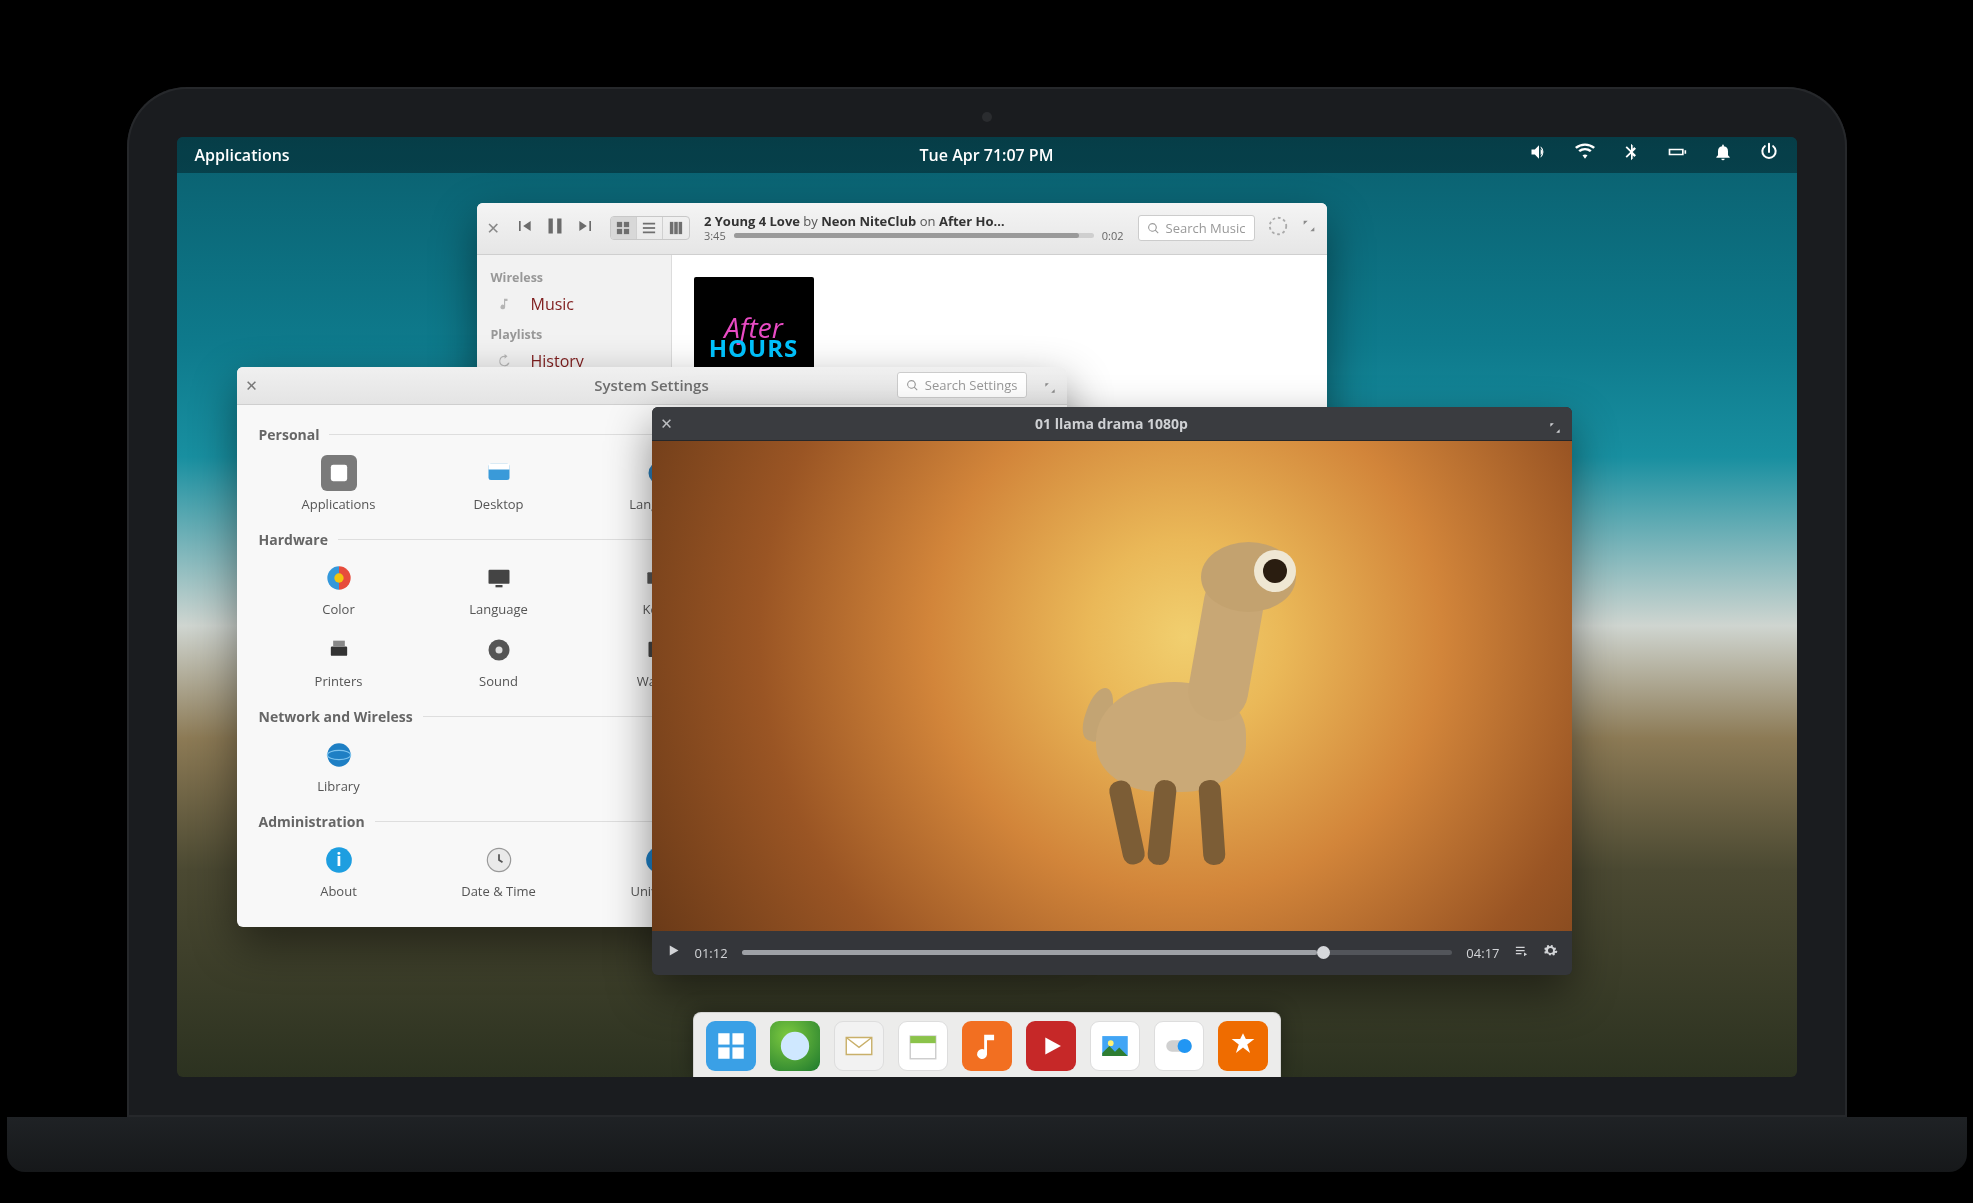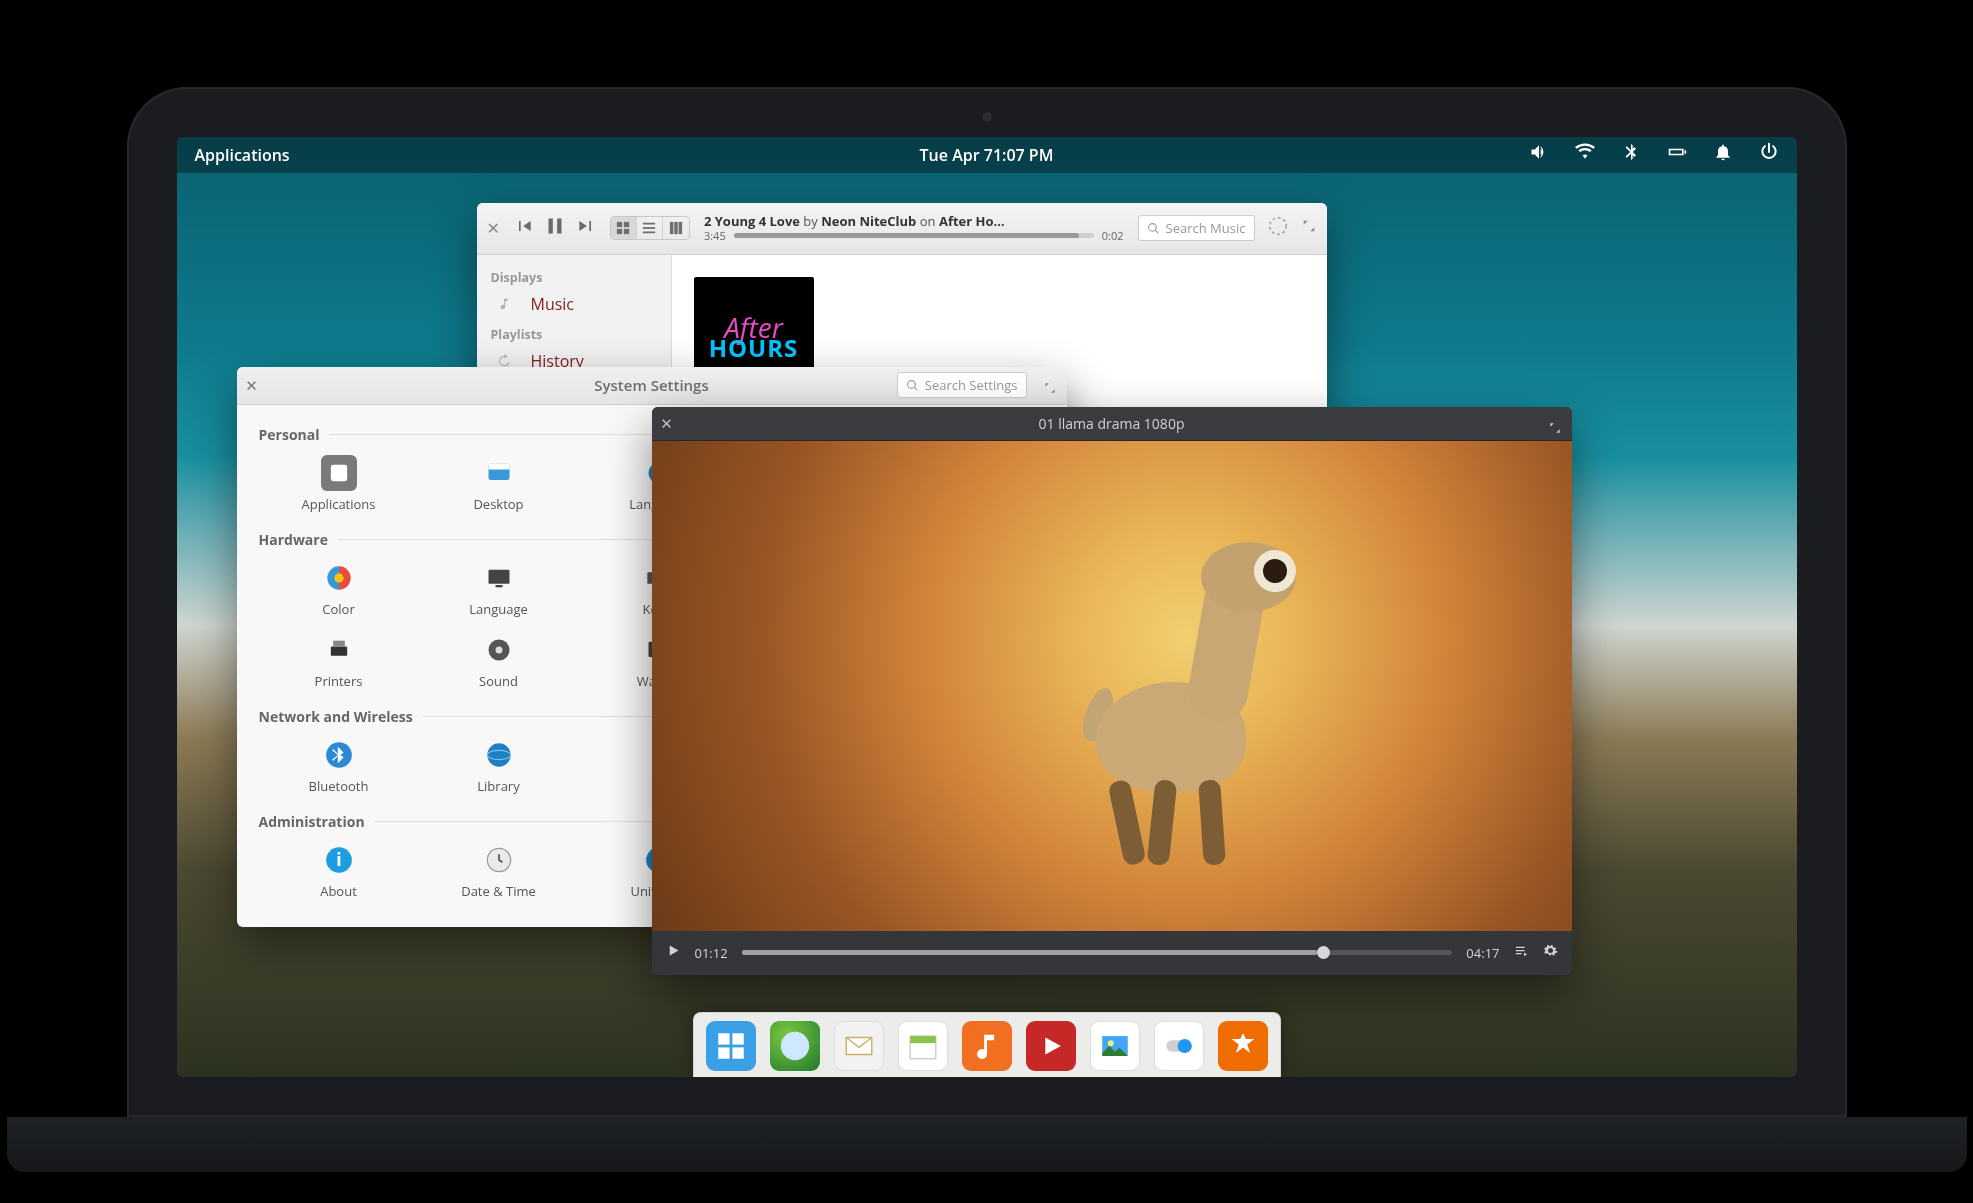--- a/index.html
+++ b/index.html
@@ -118,21 +118,21 @@
   width: 160px; height: 72px; display: flex; flex-direction: column; align-items: center; justify-content: center;
   font-size: 13px; color: #555; gap: 4px; cursor: pointer;
 }
 .icon-cell .ico { width: 36px; height: 36px; display: flex; align-items: center; justify-content: center; border-radius: 6px; }
 .icon-cell svg { width: 28px; height: 28px; }
 
 
 .video-win { top: 270px; left: 475px; width: 920px; height: 568px; background: #2b2d30; border-radius: 6px; }
 .video-win .titlebar { background: #3a3c40; border-bottom: 1px solid #25272a; color: #d6d8da; height: 34px; }
 .video-win .titlebar .close { color: #bdbfc2; }
-.video-win .tb-title { color: #cfd1d4; font-weight: 400; font-size: 14px; }
+.video-win .tb-title { color: #cfd1d4; font-weight: 700; font-size: 14px; }
 .video-win .max svg { fill: #cfd1d4; }
 .video-canvas {
   height: 490px;
   background:
     radial-gradient(circle at 58% 40%, #f1cf6f 0%, #eab858 16%, #d2853a 42%, #9a5524 70%, #6a3a18 100%);
   position: relative; overflow: hidden;
 }
 
 .llama {
   position: absolute; left: 44%; bottom: 12%; width: 250px; height: 340px;
@@ -266,21 +266,21 @@
           <span class="ring-icon"><svg viewBox="0 0 24 24">
                 <circle cx="12" cy="12" r="9" stroke-dasharray="3 3"></circle>
               </svg></span>
           <span><svg viewBox="0 0 24 24" width="16" height="16" fill="#8a8a8a">
                 <path d="M4 4h6L4 10V4zm16 16h-6l6-6v6z"></path>
               </svg></span>
         </div>
       </div>
       <div class="music-body">
         <div class="music-side">
-          <div class="hdr">Displays</div>
+          <div class="hdr">Wireless</div>
           <div class="item">
             <svg viewBox="0 0 24 24">
                 <path d="M12 3v10.6A4 4 0 1 0 14 17V7h4V3h-6z"></path>
               </svg>
             <span>Music</span>
           </div>
           <div class="hdr">Playlists</div>
           <div class="item">
             <svg viewBox="0 0 24 24">
                 <path d="M13 3a9 9 0 1 0 8.5 12H19a7 7 0 1 1-6-10v3l5-4-5-4v3z"></path>
@@ -394,29 +394,20 @@
               <div class="ico">
                 <svg viewBox="0 0 24 24" fill="#444">
                   <rect x="3" y="5" width="18" height="13" rx="1"></rect>
                 </svg>
               </div>
               <span>Waco…</span>
             </div>
         </div>
         <div class="section-hdr">Network and Wireless</div>
         <div class="icon-grid">
-          <div class="icon-cell">
-              <div class="ico">
-                <svg viewBox="0 0 24 24">
-                  <circle cx="12" cy="12" r="11" fill="#2a8ad6"></circle>
-                  <path d="M11 5v6L7 7l-1 1 5 4-5 4 1 1 4-4v6l5-5-3-2 3-2-5-5z" fill="#fff"></path>
-                </svg>
-              </div>
-              <span>Bluetooth</span>
-            </div>
           <div class="icon-cell">
               <div class="ico">
                 <svg viewBox="0 0 24 24">
                   <circle cx="12" cy="12" r="10" fill="#1e7fc4"></circle>
                   <ellipse cx="12" cy="12" rx="10" ry="4" fill="none" stroke="#7cc3ee"></ellipse>
                 </svg>
               </div>
               <span>Library</span>
             </div>
         </div>

